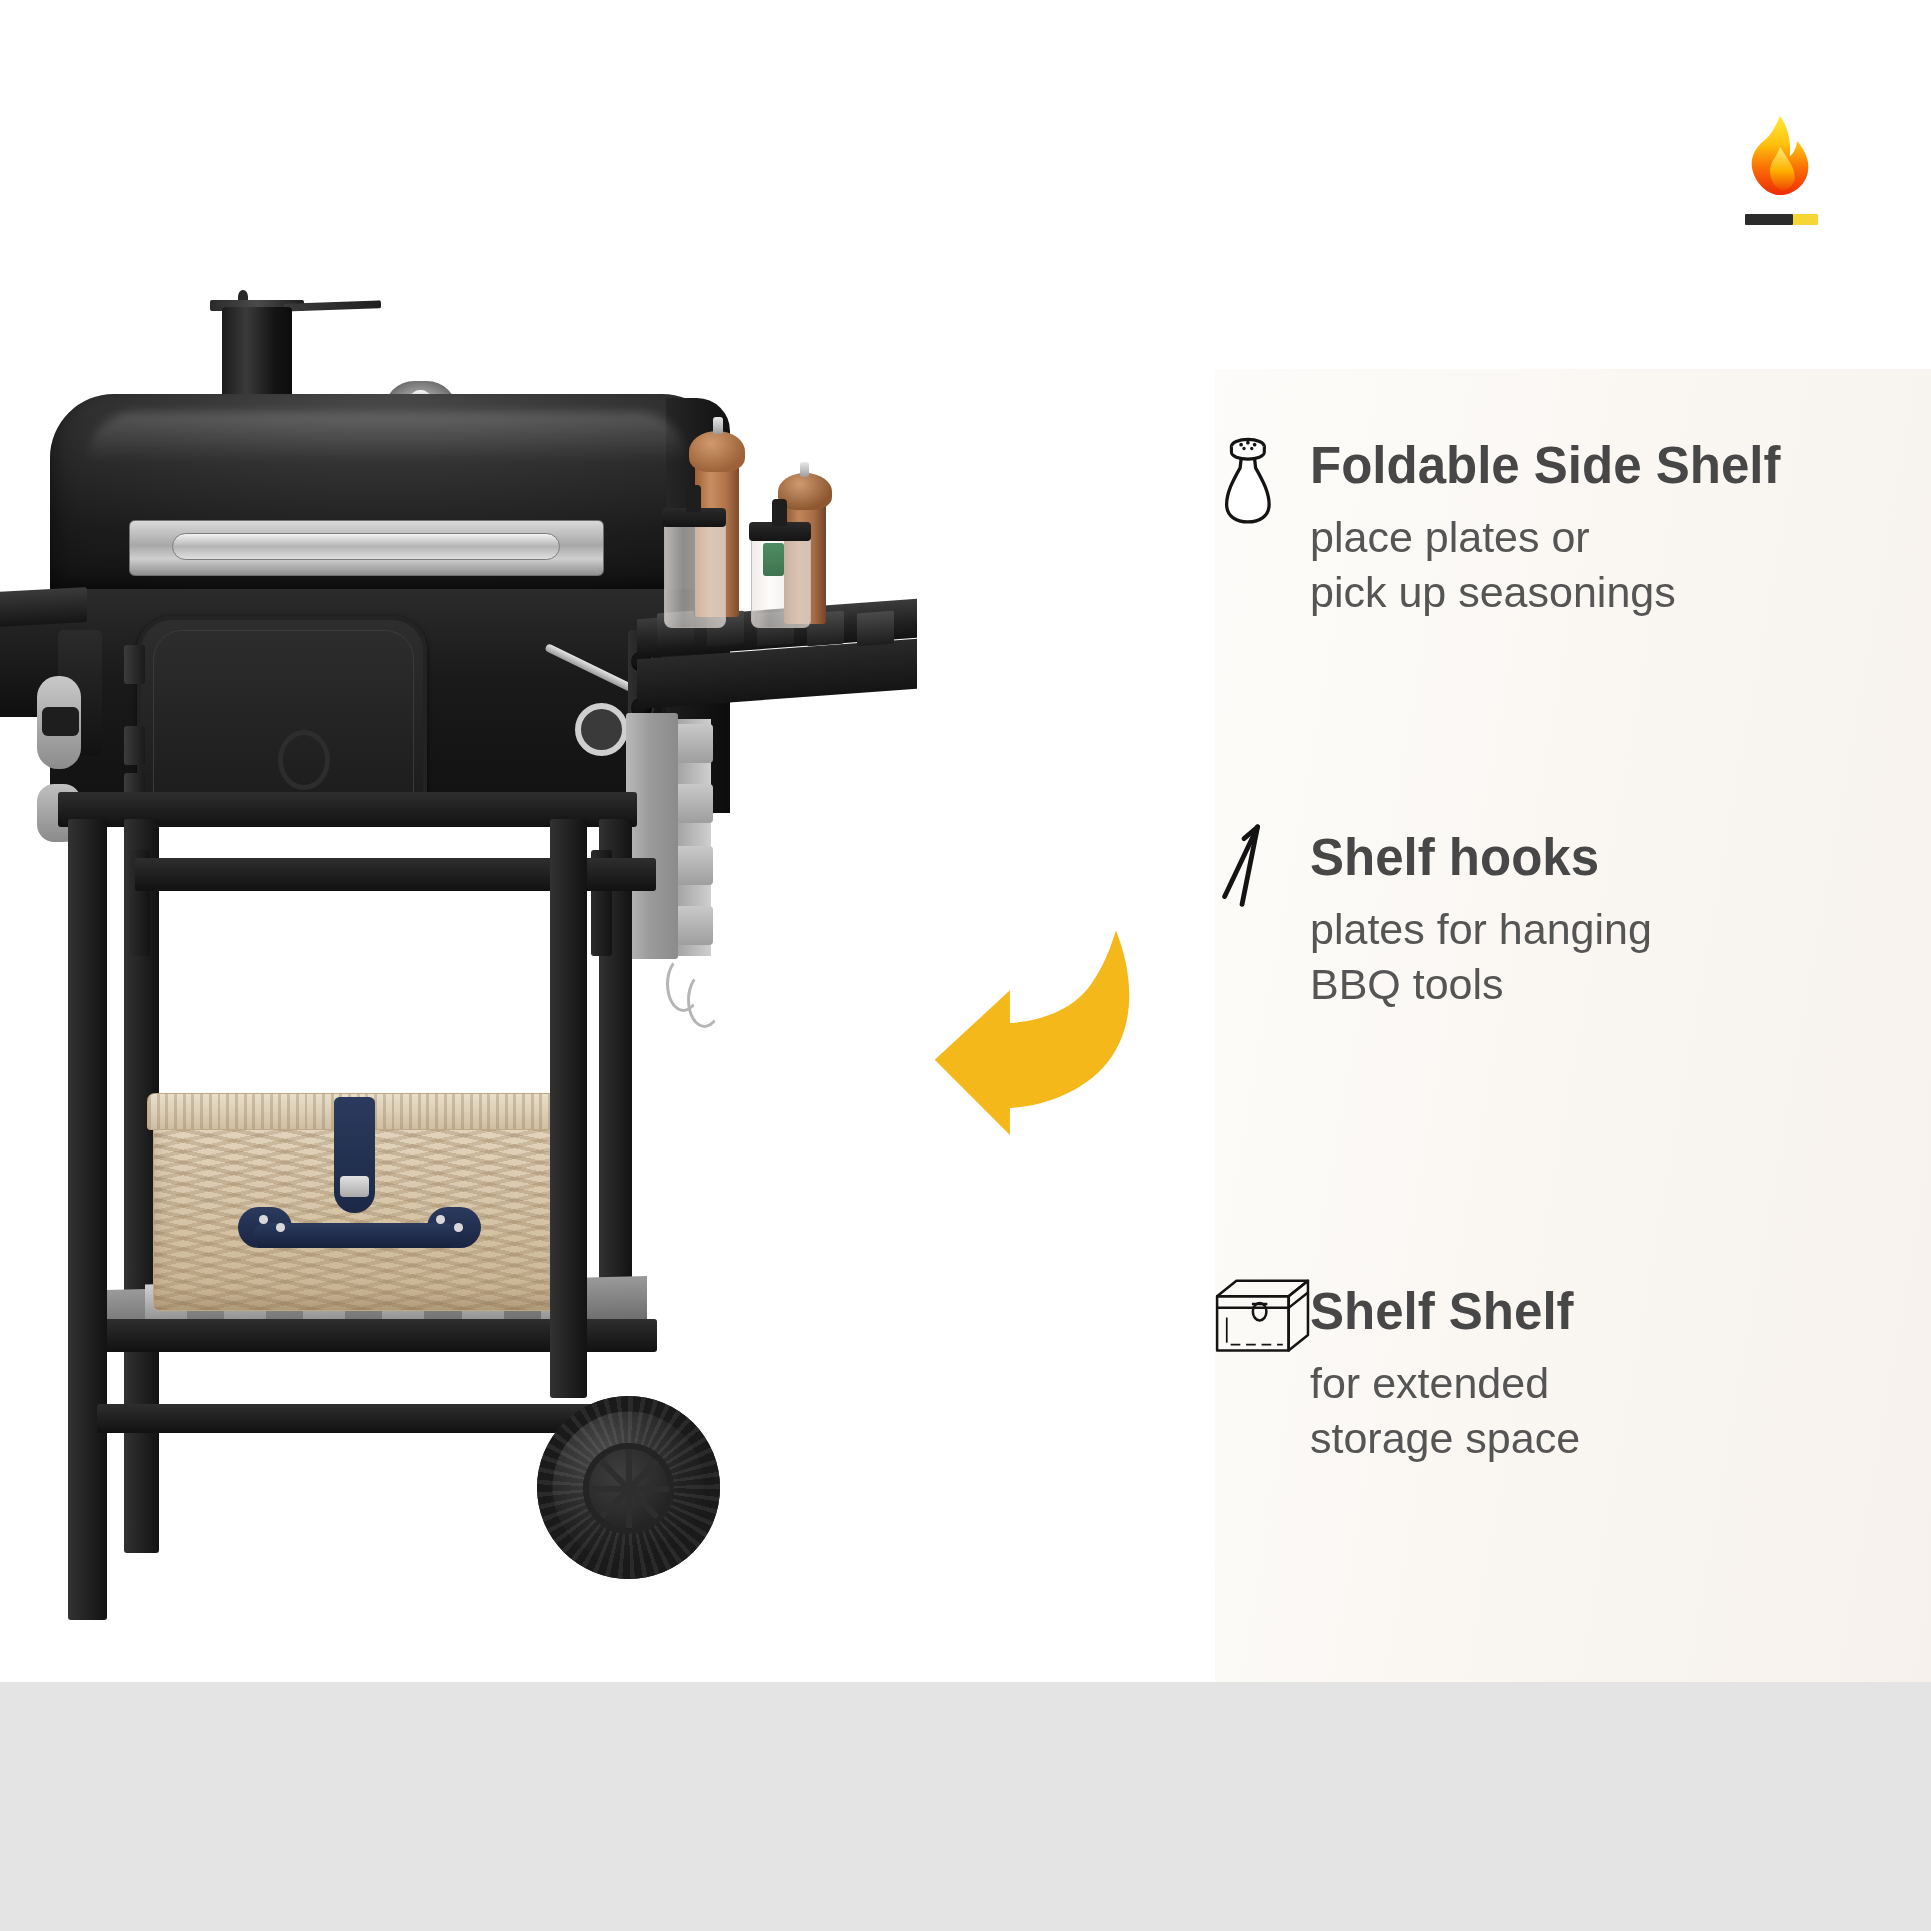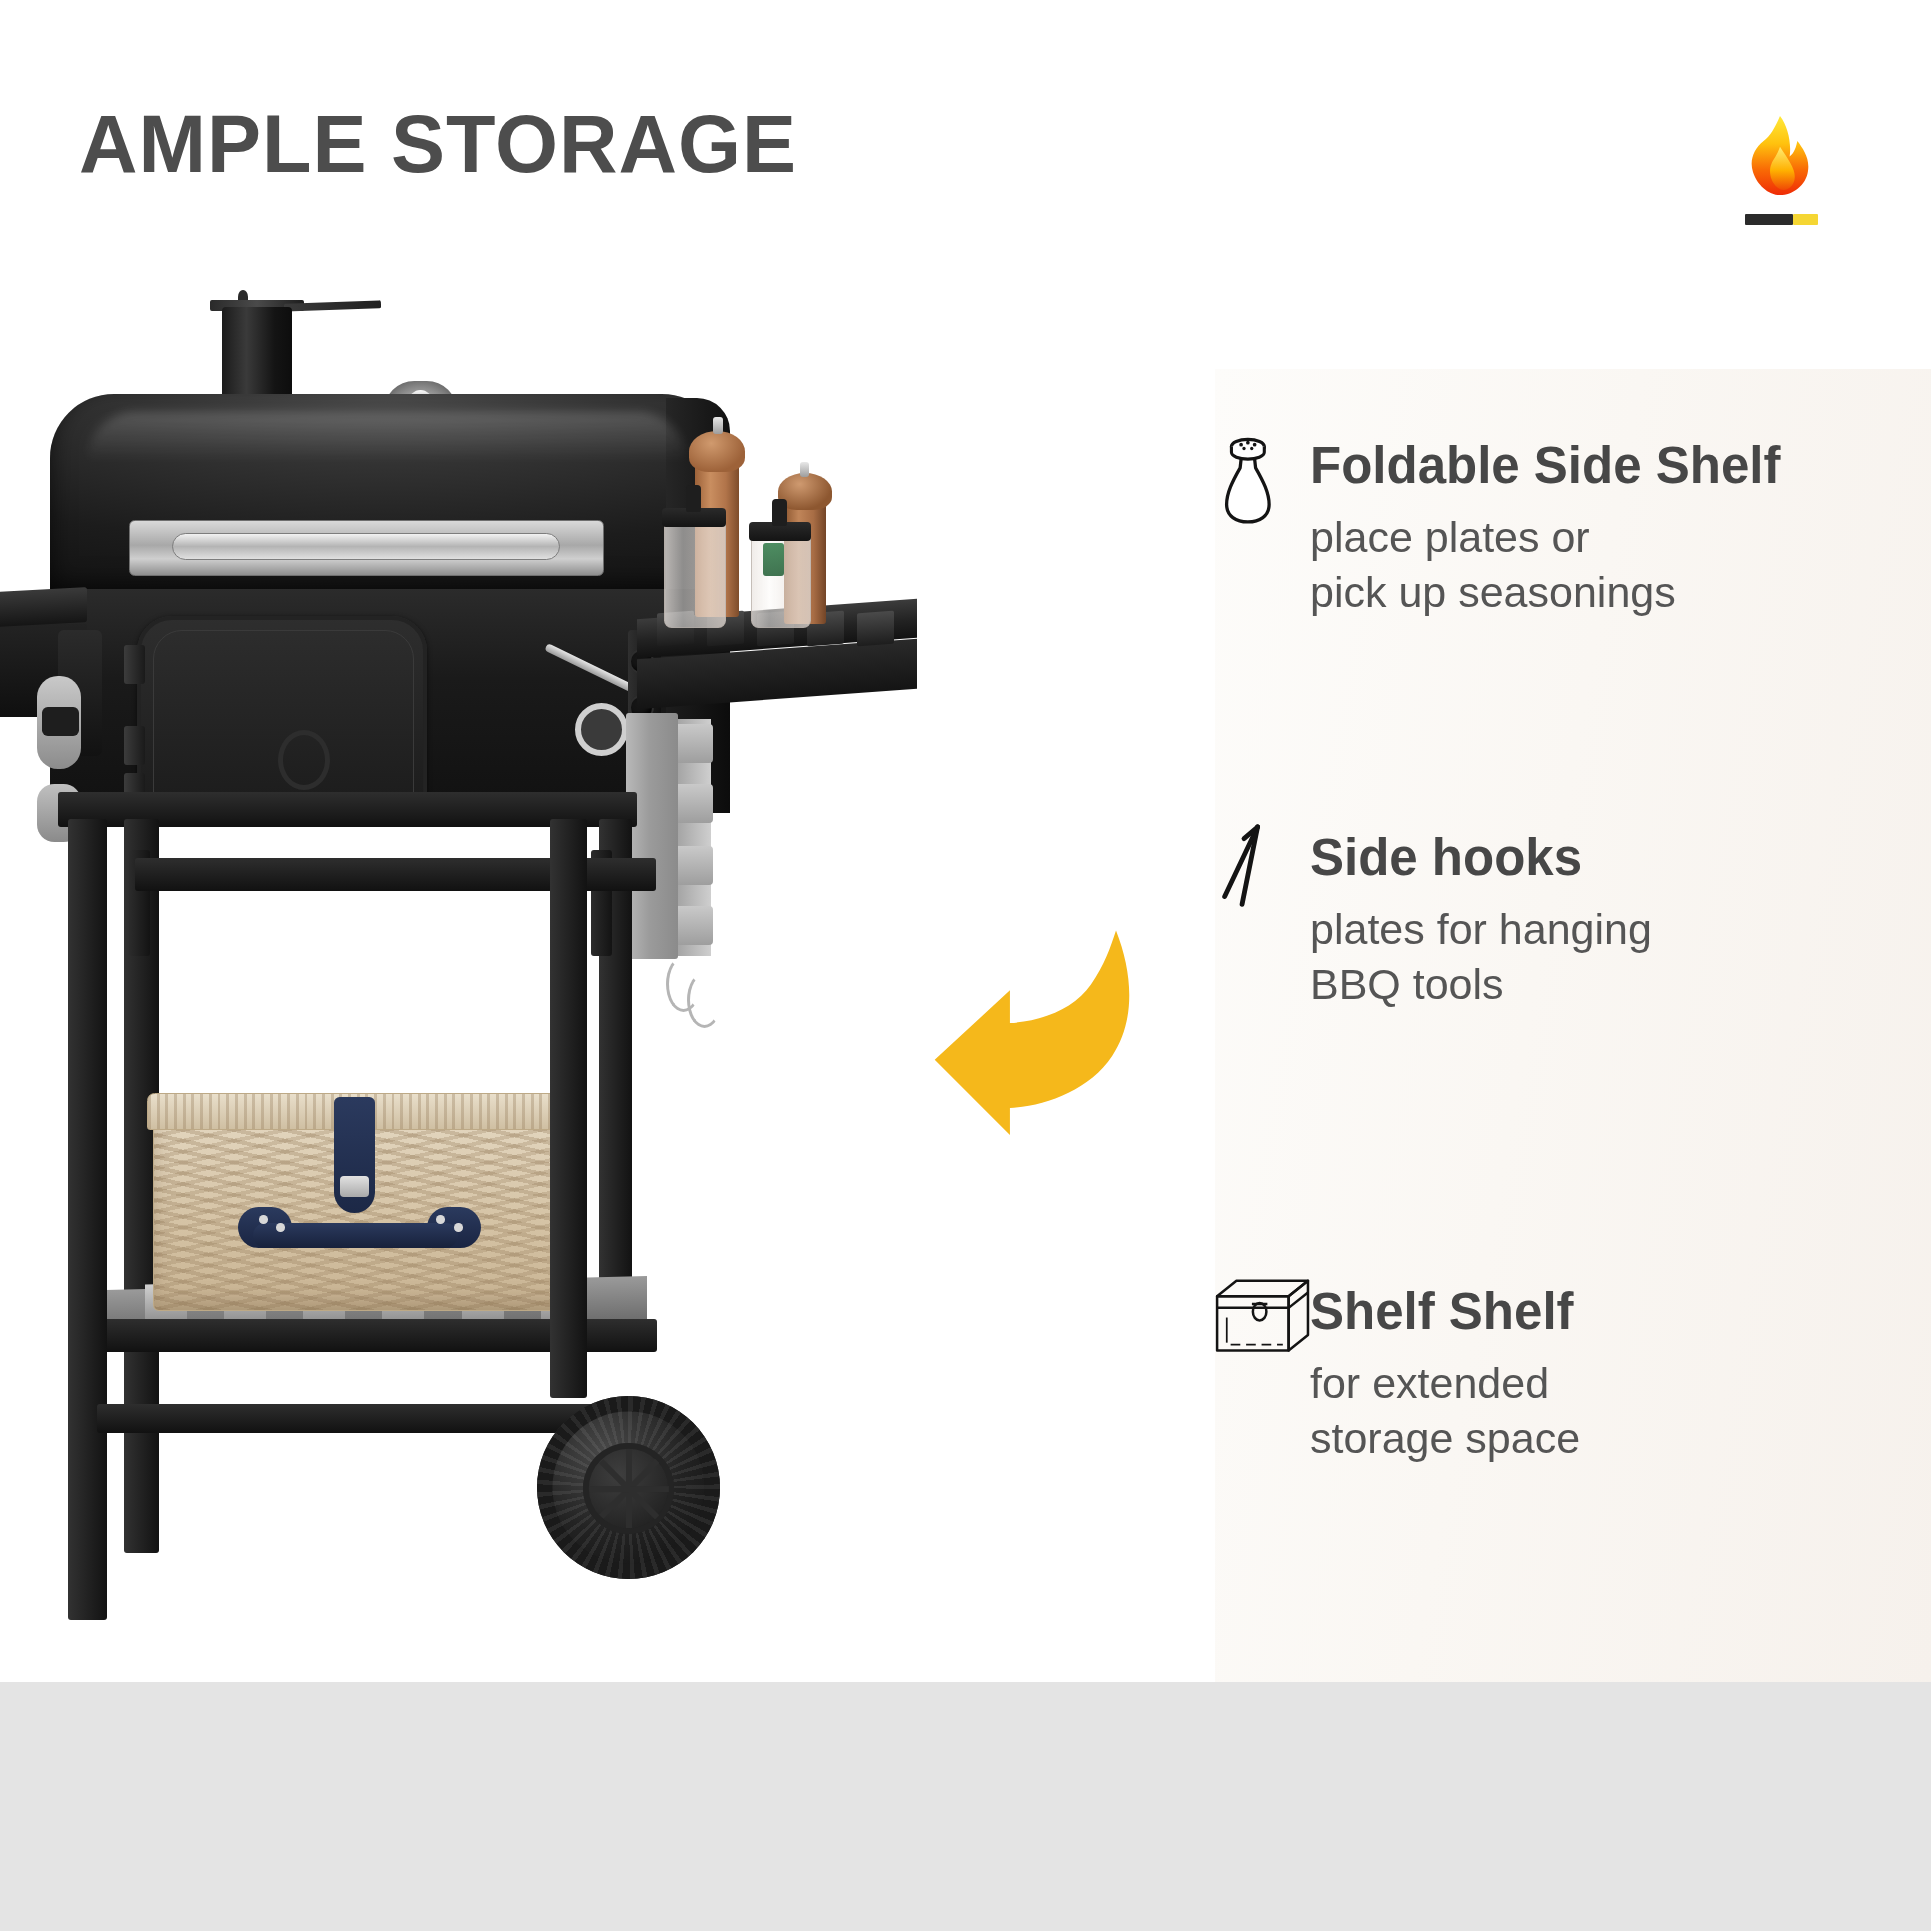--- a/index.html
+++ b/index.html
@@ -251,21 +251,20 @@
     transform-origin:2.9px 40px;}
 
   
   .bottom-strip{position:absolute;left:0;top:1682px;width:1931px;height:249px;background:#e4e4e4;}
 </style>
 </head>
 <body>
 
 <div class="stage">
 
-  <div class="page-title">AMPLE STORAGE</div>
 
   <div class="brandmark">
     <div class="flame-wrap">
       <svg viewBox="0 0 72 86" width="70" height="83" aria-hidden="true">
         <defs>
           <linearGradient id="flameGrad" x1="0" y1="0" x2="0" y2="1">
             <stop offset="0%" stop-color="#ffe93a"></stop>
             <stop offset="35%" stop-color="#ffc20e"></stop>
             <stop offset="68%" stop-color="#f96a05"></stop>
             <stop offset="100%" stop-color="#ef2b06"></stop>
@@ -427,21 +426,21 @@
     </div>
 
     <div class="feature f-2">
       <div class="f-icon">
         <svg viewBox="0 0 90 100" width="87" height="97" aria-hidden="true">
           <path d="M44 6 L10 78" stroke="#141414" stroke-width="5" stroke-linecap="round" fill="none"></path>
           <path d="M44 6 L28 86" stroke="#141414" stroke-width="5" stroke-linecap="round" fill="none"></path>
           <path d="M44 6 L30 18" stroke="#141414" stroke-width="5" stroke-linecap="round" fill="none"></path>
         </svg>
       </div>
-      <div class="f-title">Side hooks</div>
+      <div class="f-title">Shelf hooks</div>
       <div class="f-desc">plates for hanging
 BBQ tools</div>
     </div>
 
     <div class="feature f-3">
       <div class="f-icon">
         <svg viewBox="0 0 100 90" width="97" height="87" aria-hidden="true">
           <g fill="none" stroke="#141414" stroke-width="2.6" stroke-linejoin="round">
             <path d="M2 22 L22 6 L96 6 L76 22 Z"></path>
             <path d="M2 22 L76 22 L76 78 L2 78 Z"></path>

